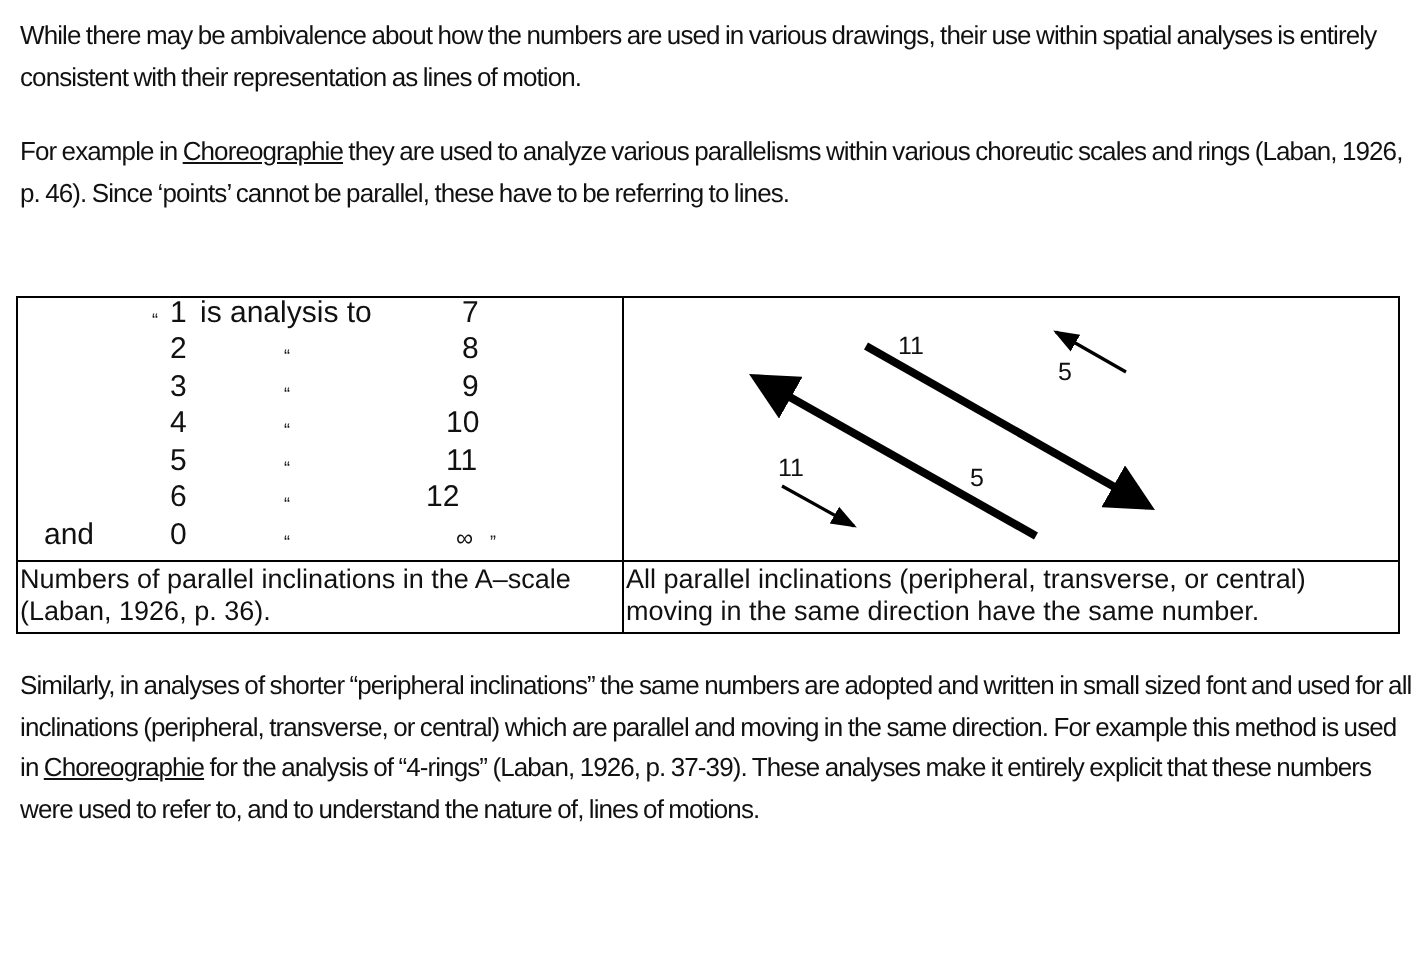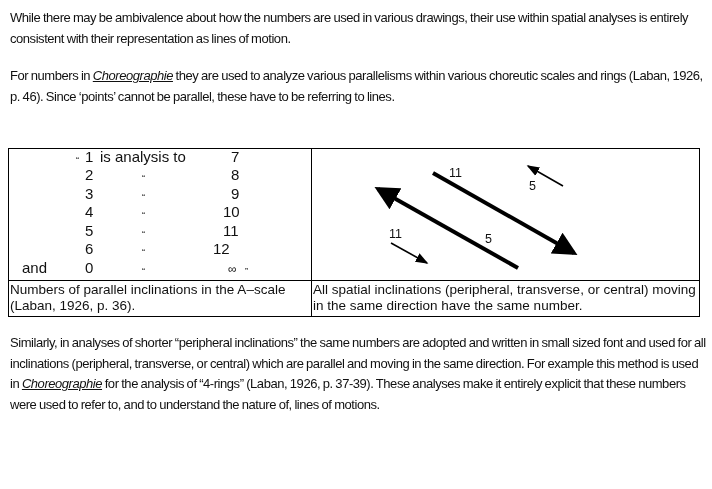--- a/index.html
+++ b/index.html
@@ -6,21 +6,21 @@
     body {
       width: 712px; height: 489px; position: relative; overflow: hidden;
       font-family: "Liberation Sans", sans-serif; color: #111111;
     }
     .para {
       position: absolute; left: 10px; width: 700px;
       font-size: 13px; line-height: 20.5px;
       letter-spacing: -0.45px; word-spacing: -0.5px;
       font-stretch: condensed;
     }
-    .para .ital { font-style: italic; text-decoration: underline; margin-top: 44px; }
+    .para .ital { text-decoration: underline; margin-top: 44px; }
     #p1 { top: 8px; }
     #p2 { top: 66px; }
     #p3 { top: 333px; }
 
     .tbl {
       position: absolute; left: 8px; top: 148px; width: 692px; height: 169px;
       border: 1px solid #000; box-sizing: border-box;
     }
     .vline { position: absolute; left: 302px; top: 0; width: 1px; height: 100%; background: #000; }
     .hline { position: absolute; left: 0; top: 131px; width: 100%; height: 1px; background: #000; }
@@ -34,27 +34,27 @@
     .lst { position: absolute; font-size: 15px; line-height: 18.3px; color: #111; }
     .q { font-size: 9px; }
     svg { position: absolute; left: 0; top: 0; }
     .diag-label { position: absolute; font-size: 12.5px; color: #111; }
   </style>
 </head>
 <body>
 
 <div class="para" id="p1">While there may be ambivalence about how the numbers are used in various drawings, their use within spatial analyses is entirely consistent with their representation as lines of motion.</div>
 
-<div class="para" id="p2"><span>For numbers in </span><span class="ital">Choreographie</span><span> they are used to analyze various parallelisms within various choreutic scales and rings (Laban, 1926, p. 46).  Since ‘points’ cannot be parallel, these have to be referring to lines.</span></div>
+<div class="para" id="p2"><span>For example in </span><span class="ital">Choreographie</span><span> they are used to analyze various parallelisms within various choreutic scales and rings (Laban, 1926, p. 46).  Since ‘points’ cannot be parallel, these have to be referring to lines.</span></div>
 
 <div class="tbl">
   <div class="vline"></div>
   <div class="hline"></div>
   <div class="cell-text cap-left">Numbers of parallel inclinations in the A–scale (Laban, 1926, p. 36).</div>
-  <div class="cell-text cap-right">All spatial inclinations (peripheral, transverse, or central) moving in the same direction have the same number.</div>
+  <div class="cell-text cap-right">All parallel inclinations (peripheral, transverse, or central) moving in the same direction have the same number.</div>
 </div>
 
 <div>
   <span class="lst q" style="left:76px;top:151px;">“</span>
   <span class="lst" style="left:85px;top:148px;">1</span>
   <span class="lst" style="left:100px;top:148px;">is analysis to</span>
   <span class="lst" style="left:231px;top:148px;">7</span>
 
   <span class="lst" style="left:85px;top:166px;">2</span>
   <span class="lst q" style="left:142px;top:169px;">“</span>

